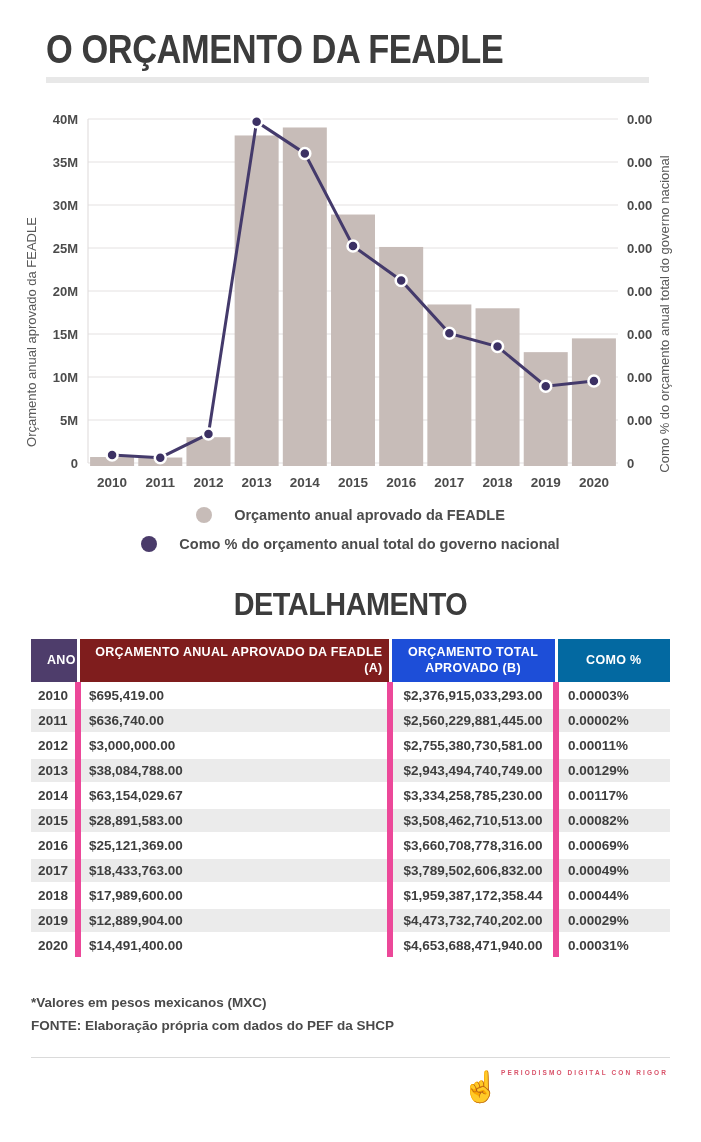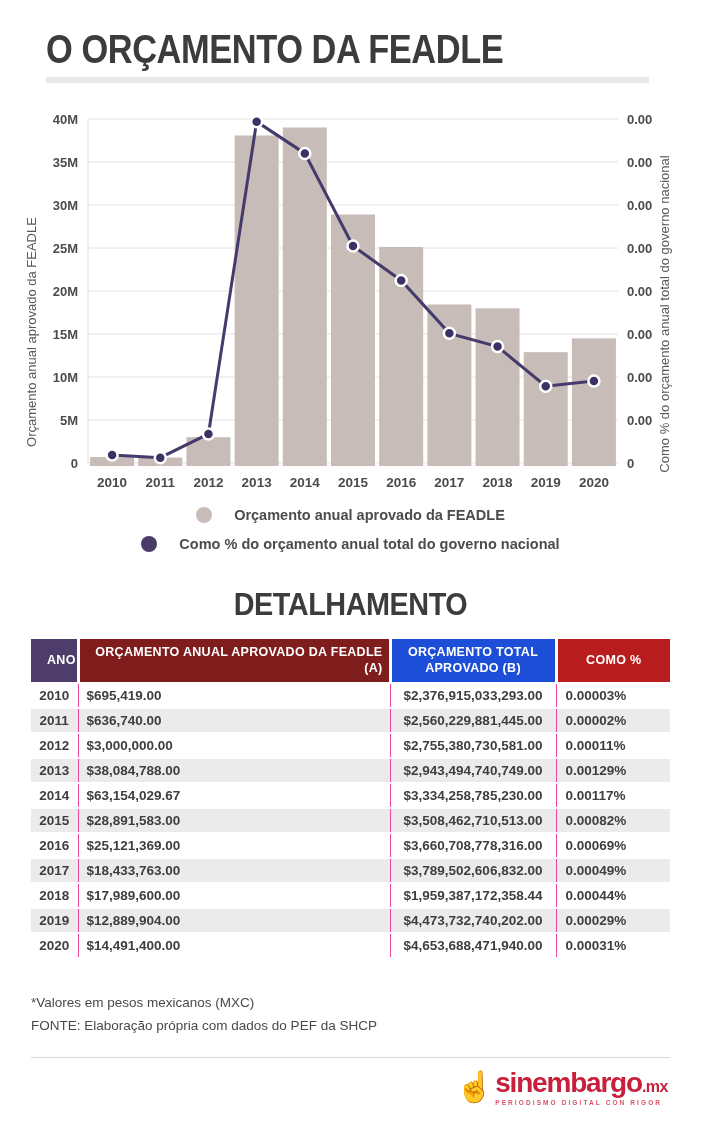--- a/index.html
+++ b/index.html
@@ -43,29 +43,29 @@
   thead th{
     background:#4e3d6b;color:#ffffff;font-size:12.5px;font-weight:700;
     letter-spacing:.3px;text-align:center;vertical-align:middle;
     padding:5px 6px;line-height:1.3;height:30px;
   }
   thead th + th{border-left:3px solid #ffffff;}
   tbody td{
     font-size:13.5px;font-weight:700;color:#3e3e3e;height:23px;
     padding:0;border-top:2px solid #ffffff;vertical-align:middle;
   }
-  tbody td + td{border-left:1px solid #ec4899;}
+  tbody td + td{border-left:6px solid #ec4899;}
   tbody tr:nth-child(even) td{background:#ebebeb;}
   td.c-ano{text-align:center;}
   td.c-a{text-align:left;padding-left:8px;}
   td.c-b{text-align:center;}
   td.c-pct{text-align:left;padding-left:9px;}
 
   
-  .footnotes{margin:34px 31px 0 31px;font-size:13.5px;font-weight:400;color:#4a4a4a;line-height:23px;}
+  .footnotes{margin:34px 31px 0 31px;font-size:13.5px;font-weight:700;color:#4a4a4a;line-height:23px;}
   .divider{margin:20px 31px 0 31px;height:1px;background:#dadada;}
   .footer{margin:10px 33px 0 0;display:flex;justify-content:flex-end;}
   .brand-lockup{display:flex;align-items:flex-start;}
   .hand-icon{font-size:30px;line-height:30px;color:#c8203c;margin-right:1px;transform:translateY(4px);}
   .brand-text-col{display:flex;flex-direction:column;}
   .brand-row{display:flex;align-items:baseline;}
   .brand-name{font-size:28px;font-weight:700;color:#c8203c;letter-spacing:-1.2px;line-height:30px;}
   .brand-suffix{font-size:16px;font-weight:700;color:#c8203c;letter-spacing:-0.5px;}
   .brand-tagline{font-size:6.5px;font-weight:700;color:#d9536a;letter-spacing:2.1px;margin-top:1px;text-transform:uppercase;}
 </style>
@@ -167,21 +167,21 @@
         <col class="c-ano">
           <col class="c-a">
           <col class="c-b">
           <col class="c-pct">
       </colgroup>
       <thead id="detail-thead">
           <tr>
             <th class="c-ano" style="background: rgb(78, 61, 107); padding-left: 16px;">ANO</th>
             <th class="c-a" style="background: #7f1d1d; text-align: right;">ORÇAMENTO ANUAL APROVADO DA FEADLE (A)</th>
             <th class="c-b" style="background: #1d4ed8;">ORÇAMENTO TOTAL APROVADO (B)</th>
-            <th class="c-pct" style="background: #b91c1c;">COMO %</th>
+            <th class="c-pct" style="background: #0369a1;">COMO %</th>
           </tr>
         </thead>
       <tbody id="detail-tbody">
           <tr>
             <td class="c-ano">2010</td>
             <td class="c-a">$695,419.00</td>
             <td class="c-b">$2,376,915,033,293.00</td>
             <td class="c-pct">0.00003%</td>
           </tr>
           <tr>
@@ -252,22 +252,18 @@
     <div>*Valores em pesos mexicanos (MXC)</div>
     <div>FONTE: Elaboração própria com dados do PEF da SHCP</div>
   </div>
 
   <div class="divider"></div>
 
   <div class="footer">
     <div class="brand-lockup">
       <span class="hand-icon" style="color: rgb(200, 32, 60);">☝</span>
       <span class="brand-text-col">
-        <span class="brand-row">
-          <span class="brand-name" style="color: rgb(200, 32, 60);">sinembargo</span>
-          <span class="brand-suffix" style="color: rgb(200, 32, 60);">.mx</span>
-        </span>
         <span class="brand-tagline">periodismo digital con rigor</span>
       </span>
     </div>
   </div>
 
 </div>
 
 </body></html>

